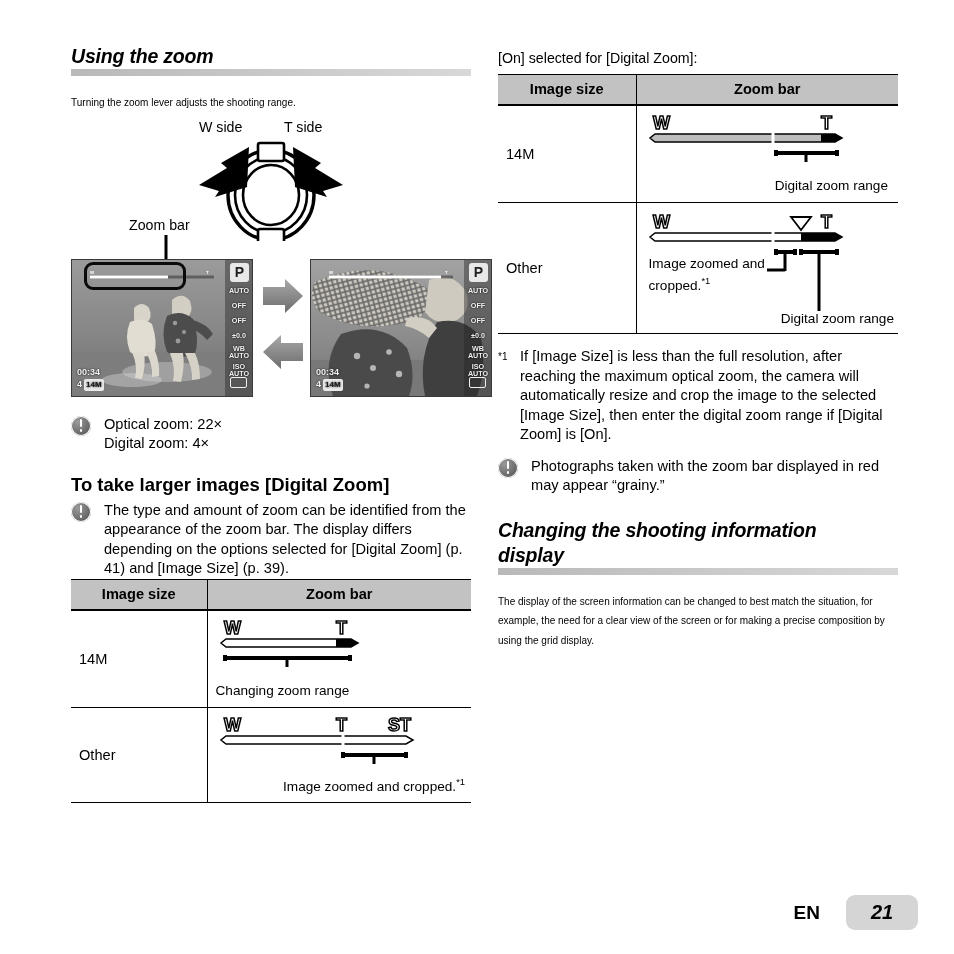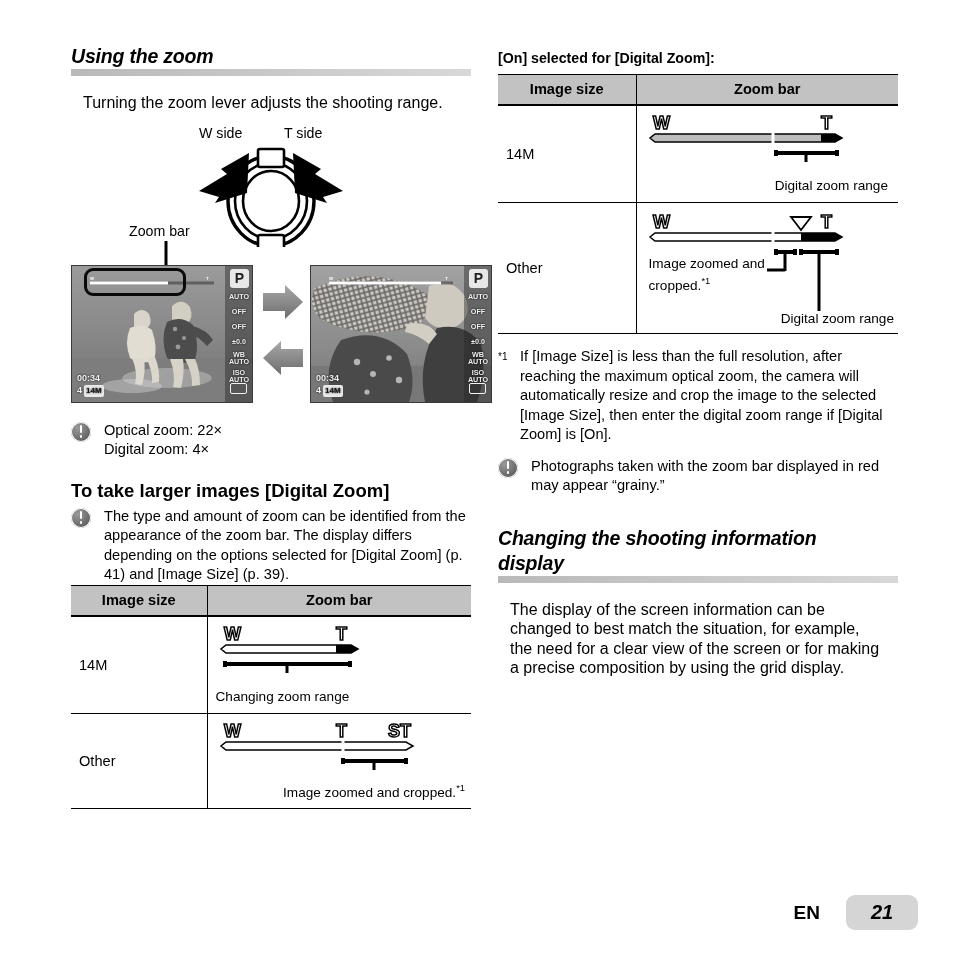--- a/index.html
+++ b/index.html
@@ -46,28 +46,28 @@
 
   
   .sub-head {
     font-size: 18.5px;
     font-weight: bold;
     line-height: 23px;
     margin: 0 0 5px 0;
   }
 
   .body-text {
-    font-size: 16px;
+    font-size: 10px;
     line-height: 19.5px;
-    margin: 12px;
+    margin: 0;
   }
 
   .label-bold {
     font-size: 14.2px;
-    font-weight: bold;
+    font-weight: normal;
     margin: 0 0 8px 0;
   }
 
   
   .note {
     position: relative;
     padding-left: 33px;
     font-size: 14.6px;
     line-height: 19.5px;
   }
@@ -541,21 +541,21 @@
     <div class="footnote" style="margin-top:13px;">
       <span class="mark">*1</span>
       <span>If [Image Size] is less than the full resolution, after reaching the maximum optical zoom, the camera will automatically resize and crop the image to the selected [Image Size], then enter the digital zoom range if [Digital Zoom] is [On].</span>
     </div>
 
     <div class="note" style="margin-top:12px;">
       <span class="badge"></span>
       <span>Photographs taken with the zoom bar displayed in red may appear “grainy.”</span>
     </div>
 
-    <div class="sect-head" style="margin-top:30px;">
+    <div class="sect-head" style="margin-top:22px;">
       <span class="rule"></span>
       <span class="txt">Changing the shooting information</span><br>
       <span class="txt">display</span>
     </div>
 
     <p class="body-text">The display of the screen information can be changed to best match the situation, for example, the need for a clear view of the screen or for making a precise composition by using the grid display.</p>
   </div>
 
   <div class="footer">
     <span class="en">EN</span>

